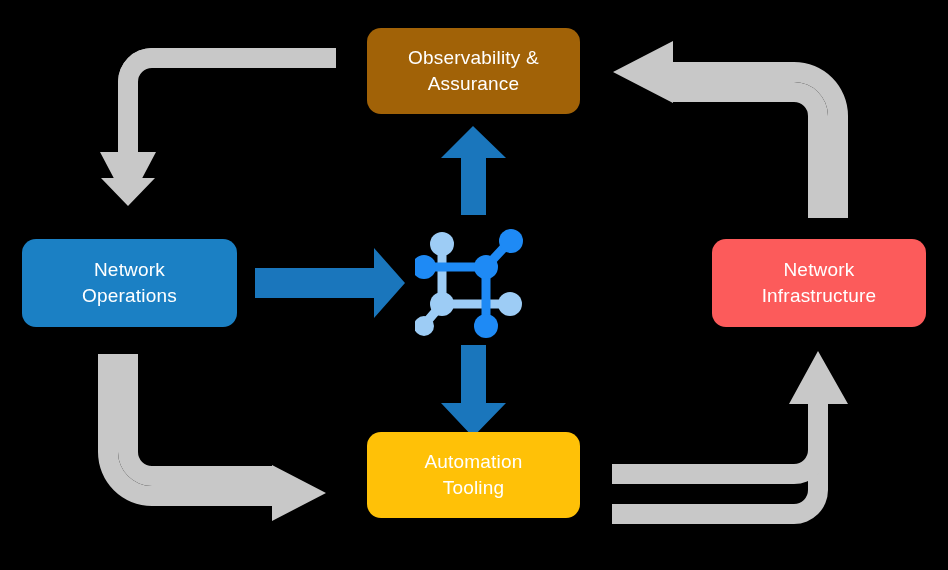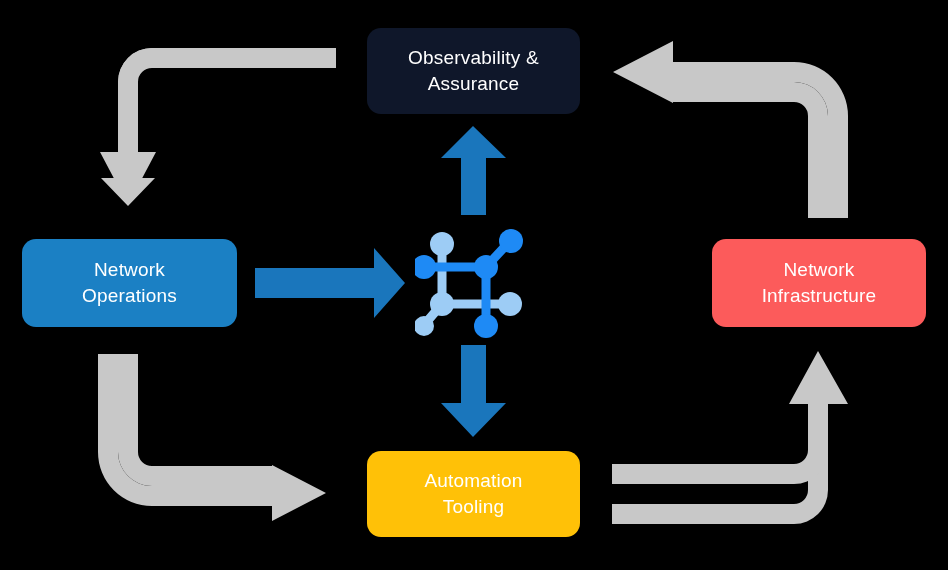--- a/index.html
+++ b/index.html
@@ -48,21 +48,21 @@
     height: 88px;
   }
   #box-network-infrastructure {
     left: 712px;
     top: 239px;
     width: 214px;
     height: 88px;
   }
   #box-automation-tooling {
     left: 367px;
-    top: 451px;
+    top: 432px;
     width: 213px;
     height: 86px;
   }
   #svg-layer {
     position: absolute;
     left: 0;
     top: 0;
     width: 948px;
     height: 570px;
   }
@@ -133,21 +133,21 @@
 
       <g fill="#1e8af5">
         <circle cx="9" cy="47" r="12"></circle>
         <circle cx="71" cy="47" r="12"></circle>
         <circle cx="96" cy="21" r="12"></circle>
         <circle cx="71" cy="106" r="12"></circle>
       </g>
     </g>
   </svg>
 
-  <div class="node-box" id="box-observability" style="background: #0f172a;">
+  <div class="node-box" id="box-observability" style="background: #a16207;">
     <span>Observability &amp;
 Assurance</span>
   </div>
 
   <div class="node-box" id="box-network-operations" style="background: rgb(27, 128, 196);">
     <span>Network
 Operations</span>
   </div>
 
   <div class="node-box" id="box-network-infrastructure" style="background: rgb(252, 91, 91);">

